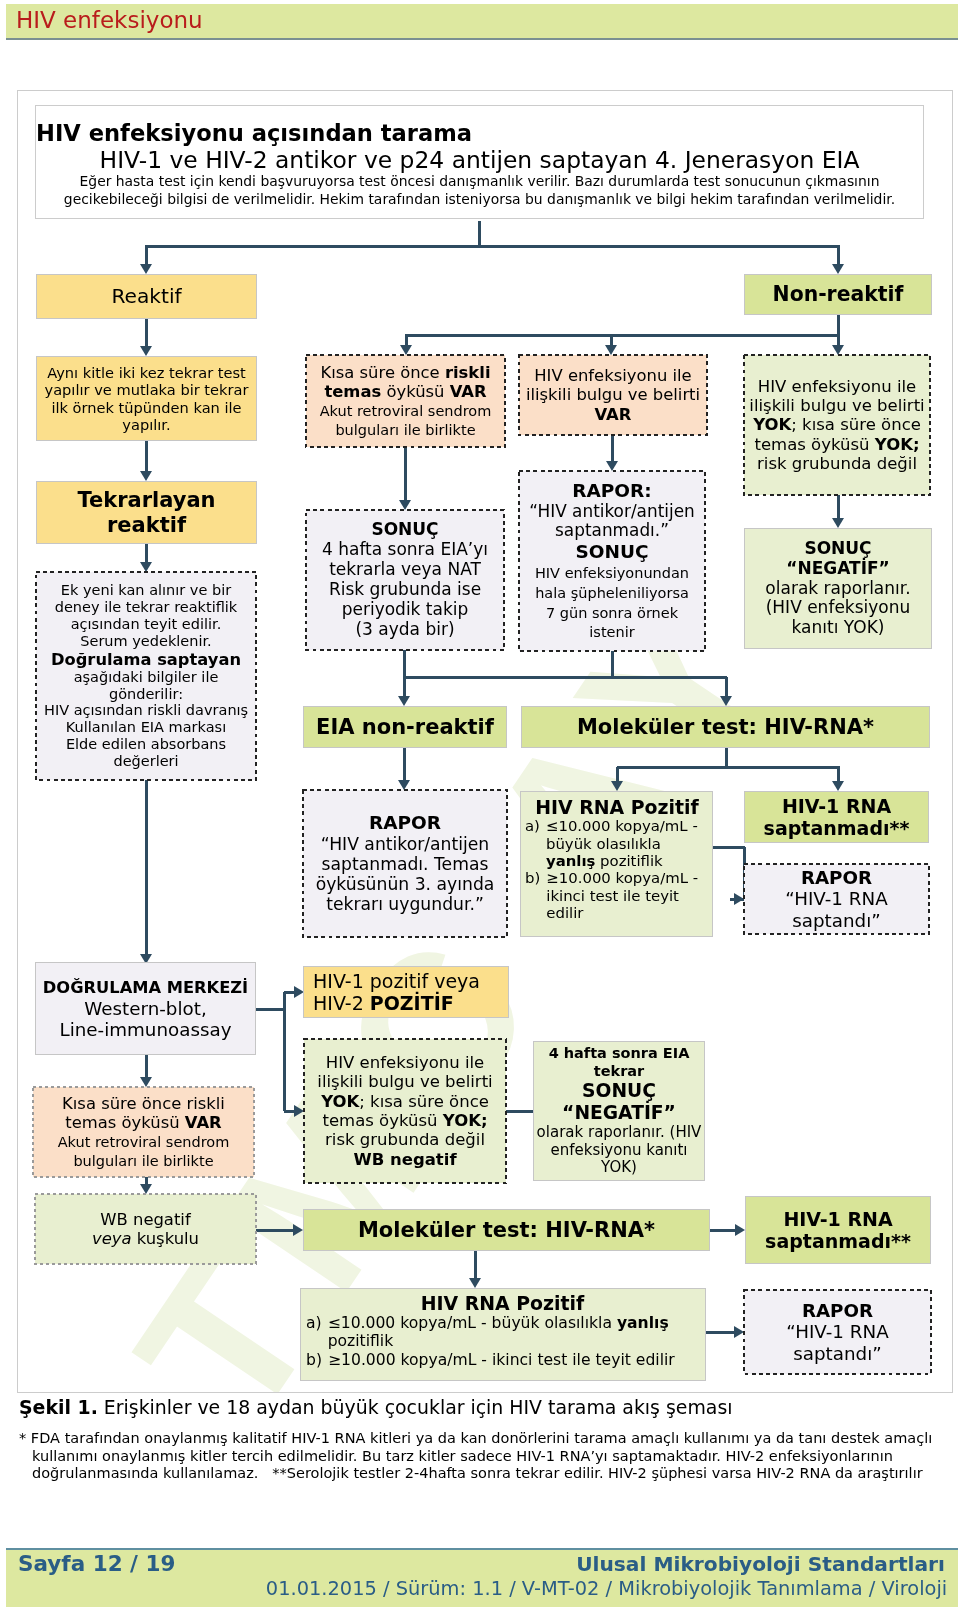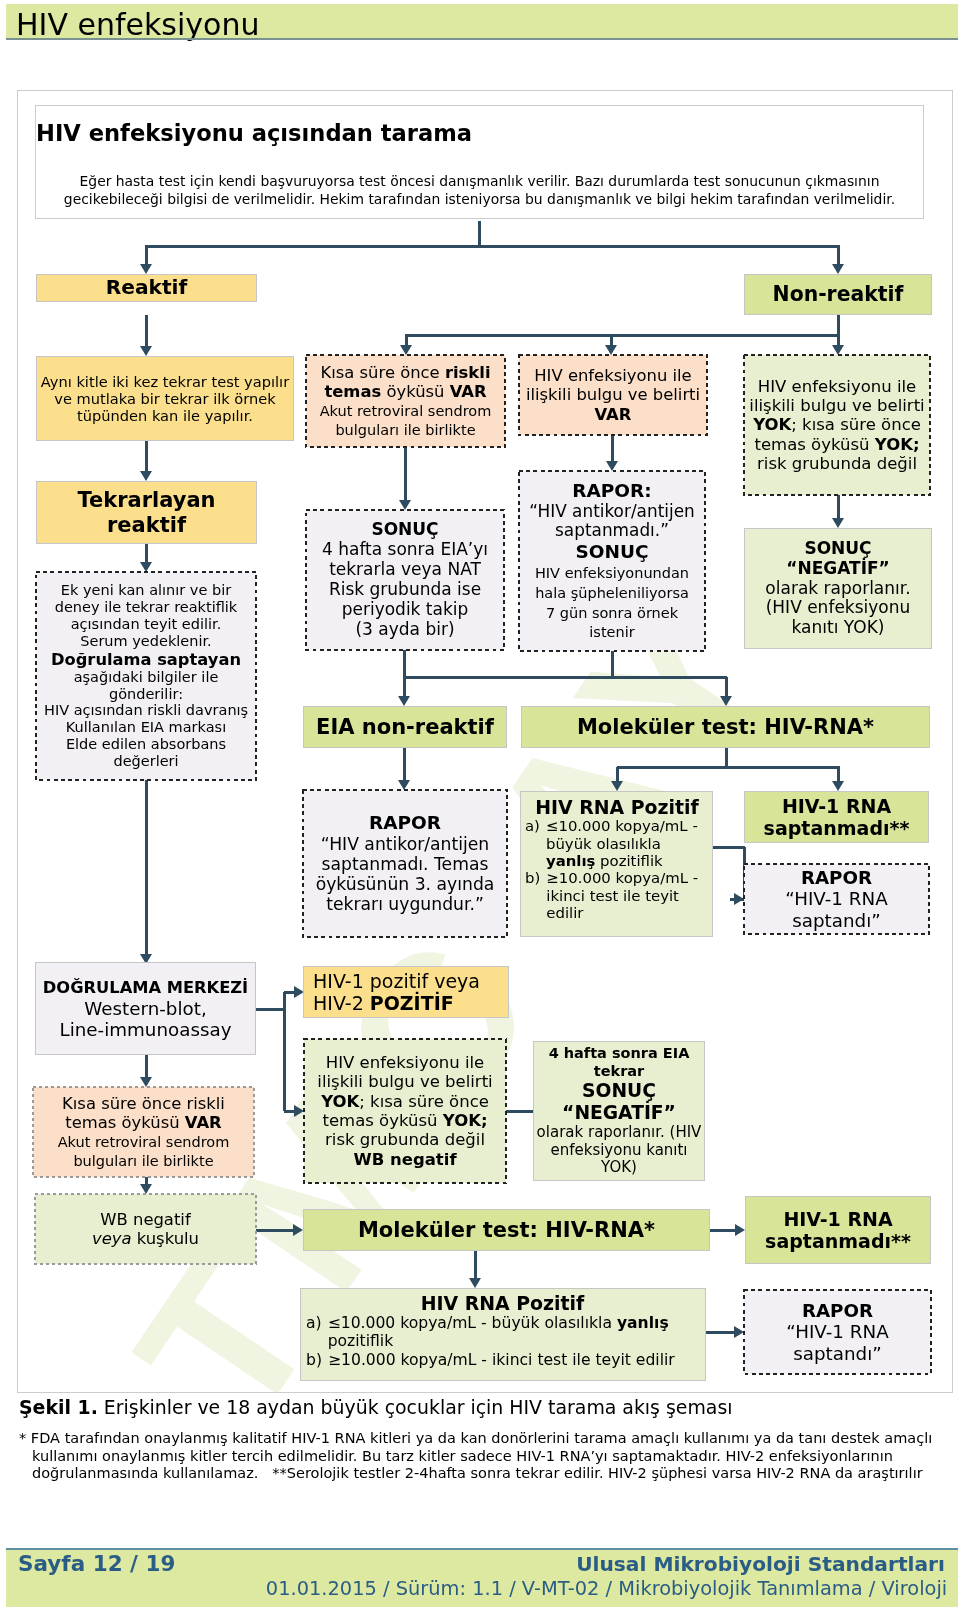--- a/index.html
+++ b/index.html
@@ -2,21 +2,21 @@
 <html><head>
 <meta charset="utf-8">
 <style>
   html,body{margin:0;padding:0;}
   body{width:960px;height:1612px;background:#ffffff;font-family:"DejaVu Sans",sans-serif;position:relative;overflow:hidden;color:#000;-webkit-font-smoothing:antialiased;}
   .page{position:absolute;left:0;top:0;width:960px;height:1612px;}
 
   
   #hdr-band{position:absolute;left:6px;top:4px;width:952px;height:34px;background:#dde8a0;}
   #hdr-rule{position:absolute;left:6px;top:38px;width:952px;height:2px;background:#7a9091;}
-  #hdr-title{position:absolute;left:16px;top:7px;font-size:30px;color:#000000;}
+  #hdr-title{position:absolute;left:16px;top:7px;font-size:23px;color:#b91c1c;}
 
   
   #outer-frame{position:absolute;left:17px;top:90px;width:936px;height:1303px;border:1px solid #cccccc;box-sizing:border-box;}
   #title-box{position:absolute;left:35px;top:105px;width:889px;height:114px;border:1px solid #cccccc;box-sizing:border-box;}
   #fig-t1{position:absolute;left:0;right:0;top:16px;text-align:left;font-size:22.6px;font-weight:bold;line-height:1.0;}
   #fig-t2{position:absolute;left:0;right:0;top:43px;text-align:center;font-size:23.4px;line-height:1.0;}
   #fig-note{position:absolute;left:8px;right:8px;top:66px;text-align:center;font-size:13.9px;line-height:1.33;}
 
   
   #ftr-rule{position:absolute;left:6px;top:1548px;width:952px;height:2px;background:#5f8fa0;}
@@ -74,20 +74,21 @@
       <span>TMC AY</span>
     </div>
 
   <div id="hdr-band"></div>
   <div id="hdr-title">HIV enfeksiyonu</div>
   <div id="hdr-rule"></div>
 
   <div id="outer-frame"></div>
   <div id="title-box">
     <div id="fig-t1">HIV enfeksiyonu açısından tarama</div>
+    <div id="fig-t2">HIV-1 ve HIV-2 antikor ve p24 antijen saptayan 4. Jenerasyon EIA</div>
     <div id="fig-note">Eğer hasta test için kendi başvuruyorsa test öncesi danışmanlık verilir. Bazı durumlarda test sonucunun çıkmasının gecikebileceği bilgisi de verilmelidir. Hekim tarafından isteniyorsa bu danışmanlık ve bilgi hekim tarafından verilmelidir.</div>
   </div>
 
   <div class="ln vl" style="left:478.2px;top:221px;height:26px"></div>
   <div class="ln vl" style="left:145.2px;top:246px;height:18px"></div>
   <div class="ln vl" style="left:837.2px;top:246px;height:18px"></div>
   <div class="ln vl" style="left:145.2px;top:315px;height:31px"></div>
   <div class="ln vl" style="left:837.2px;top:315px;height:21px"></div>
   <div class="ln vl" style="left:404.8px;top:335px;height:10px"></div>
   <div class="ln vl" style="left:610.2px;top:335px;height:10px"></div>
@@ -145,27 +146,27 @@
   <div class="ad" style="left:140.0px;top:1184px"></div>
   <div class="ad" style="left:469.0px;top:1278px"></div>
   <div class="ar" style="left:734px;top:892.5px"></div>
   <div class="ar" style="left:294px;top:985.5px"></div>
   <div class="ar" style="left:294px;top:1104.5px"></div>
   <div class="ar" style="left:545px;top:1104.5px"></div>
   <div class="ar" style="left:293px;top:1223.5px"></div>
   <div class="ar" style="left:735px;top:1223.5px"></div>
   <div class="ar" style="left:734px;top:1325.5px"></div>
 
-  <div id="b-reaktif" class="bx yel" style="left:36px;top:274px;width:221px;height:28px;font-size:20.2px;font-weight:bold">
+  <div id="b-reaktif" class="bx yel" style="left:36px;top:274px;width:221px;height:45px;font-size:20.2px;font-weight:normal">
       <div>Reaktif</div>
     </div>
   <div id="b-nonreaktif" class="bx grn" style="left:744px;top:274px;width:188px;height:41px;font-size:20.4px;font-weight:bold">
       <div>Non-reaktif</div>
     </div>
-  <div id="b-ayni" class="bx yel" style="left:36px;top:356px;width:258px;height:85px;font-size:14.6px">
+  <div id="b-ayni" class="bx yel" style="left:36px;top:356px;width:221px;height:85px;font-size:14.6px">
       <div>Aynı kitle iki kez tekrar test yapılır ve mutlaka bir tekrar ilk örnek tüpünden kan ile yapılır.</div>
     </div>
   <div id="b-kisa1" class="bx peach dk" style="left:306px;top:355px;width:199px;height:92px;font-size:16.4px">
       <div>Kısa süre önce <b>riskli temas</b> öyküsü <b>VAR</b><br><span class="sm">Akut retroviral sendrom bulguları ile birlikte</span></div>
     </div>
   <svg class="dashsvg" style="left:304px;top:353px" width="203" height="96">
       <rect x="2" y="2" width="199" height="92" fill="none" stroke="#222222" stroke-width="1.7" stroke-dasharray="3.9 3.3" shape-rendering="crispEdges"></rect>
     </svg>
   <div id="b-belirtivar" class="bx peach dk" style="left:519px;top:355px;width:188px;height:80px;font-size:16.4px">
       <div>HIV enfeksiyonu ile ilişkili bulgu ve belirti <b>VAR</b></div>

